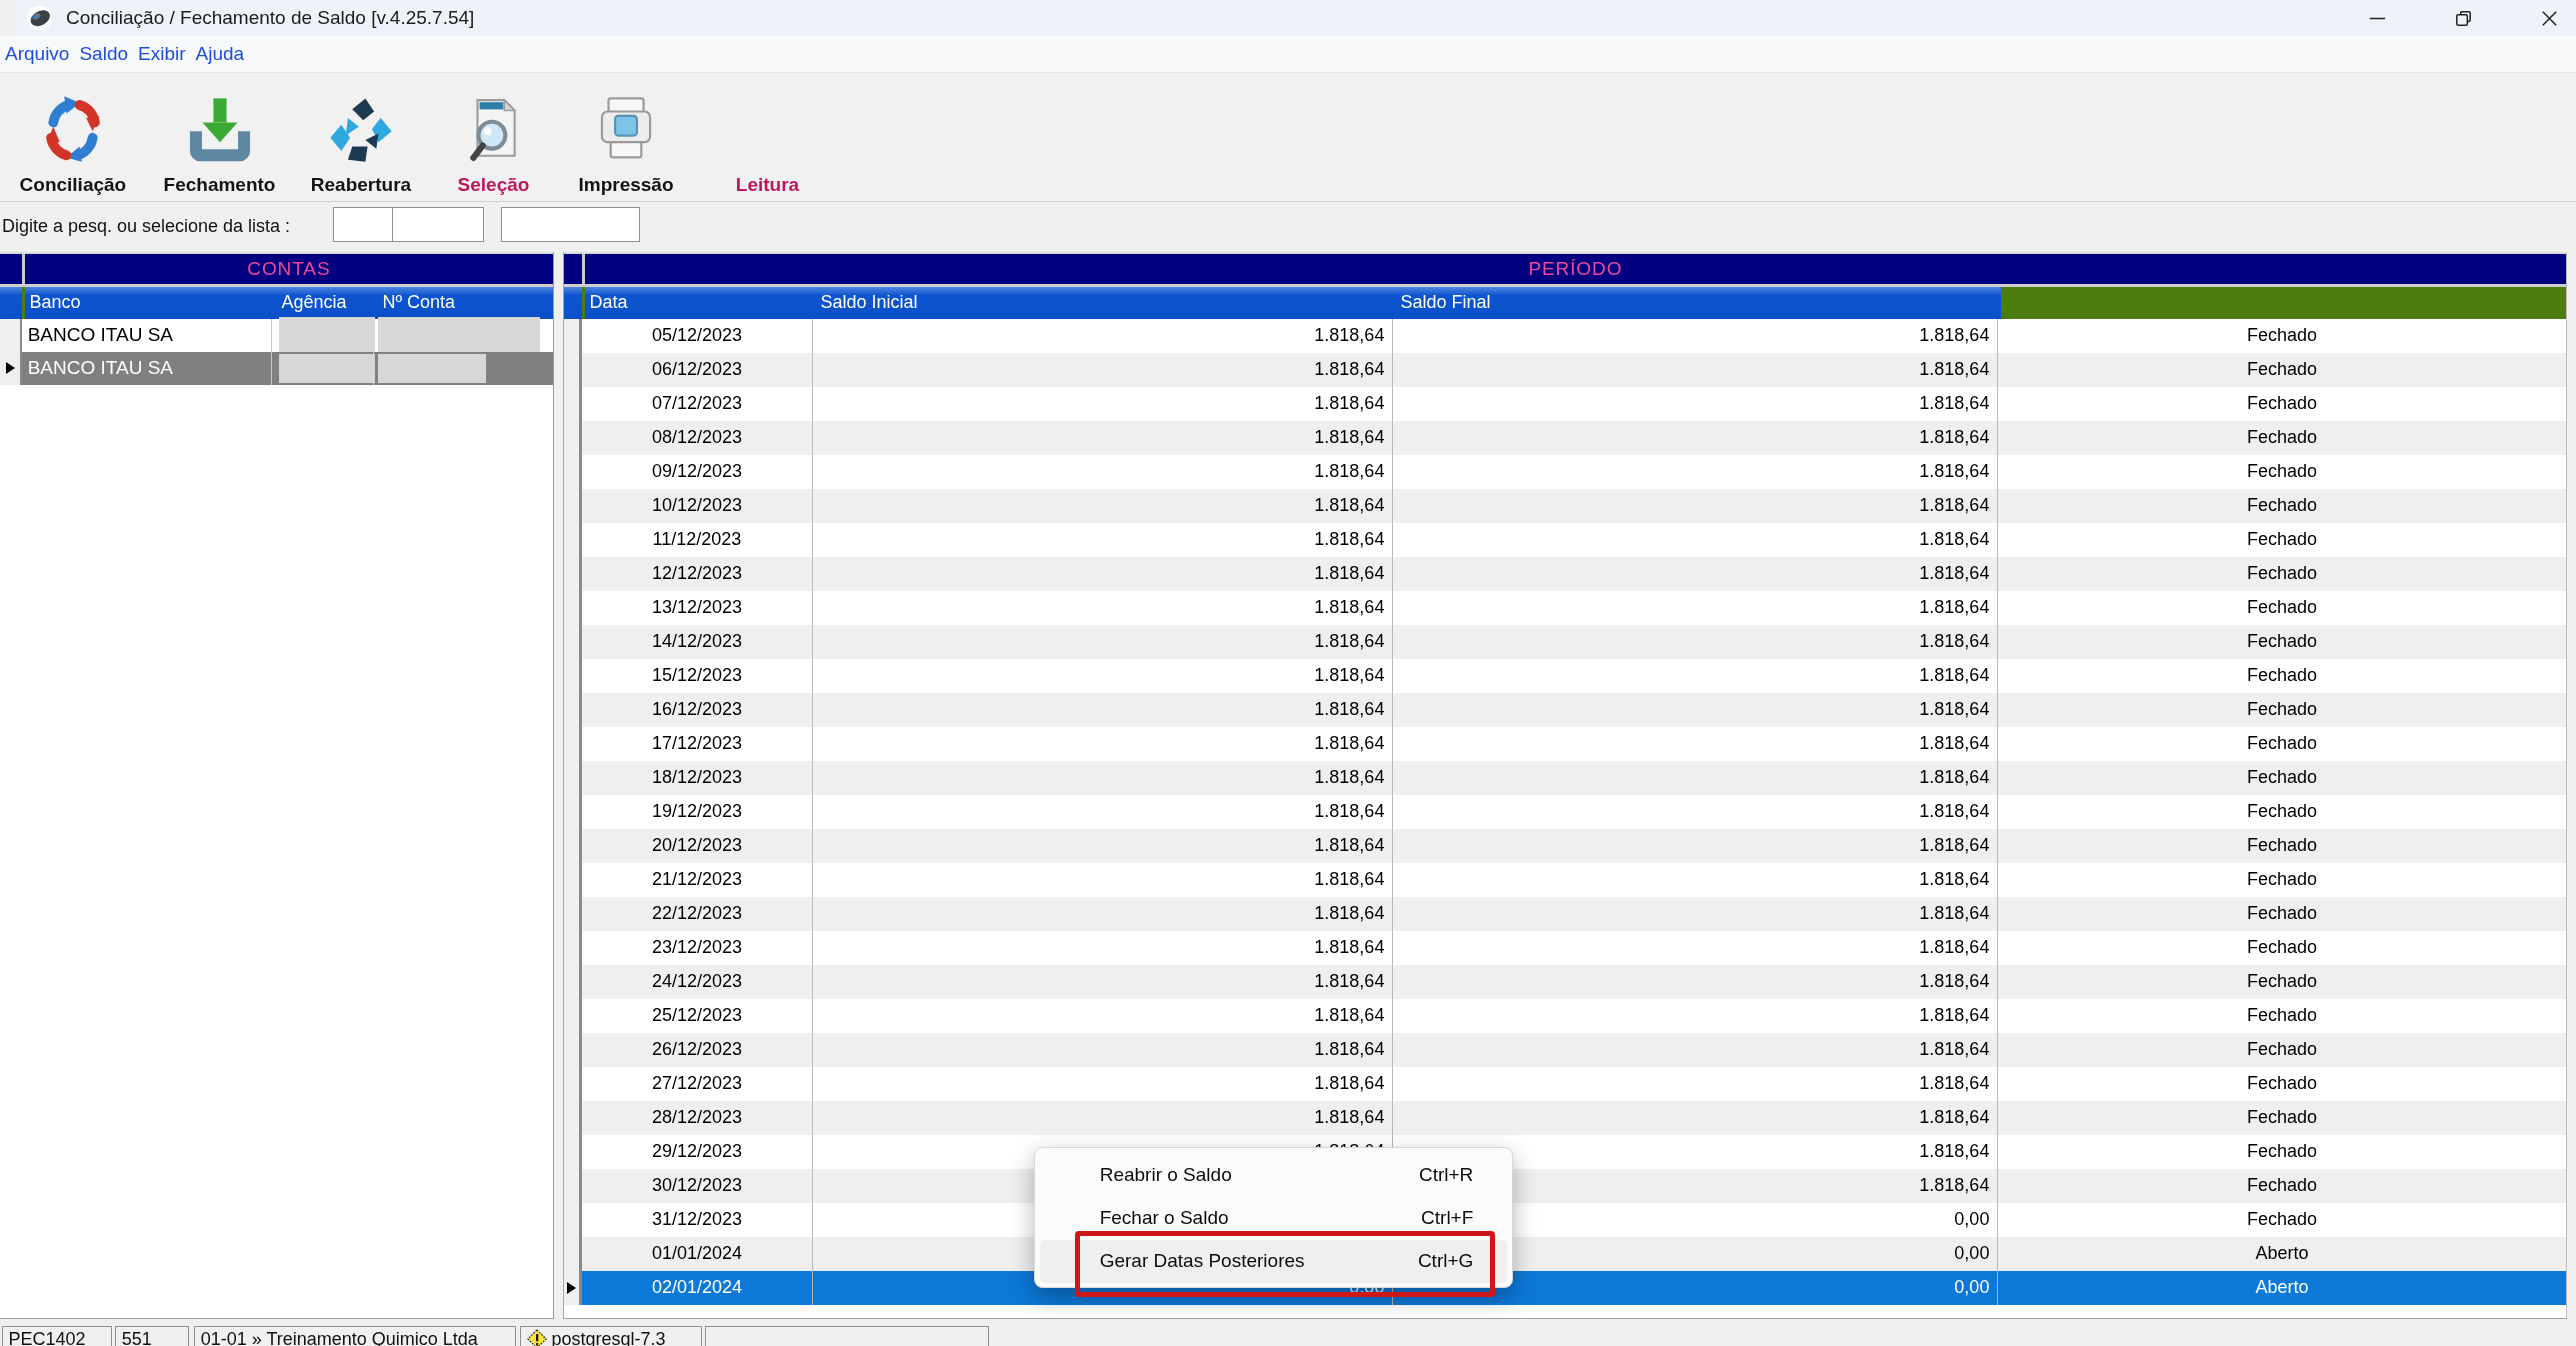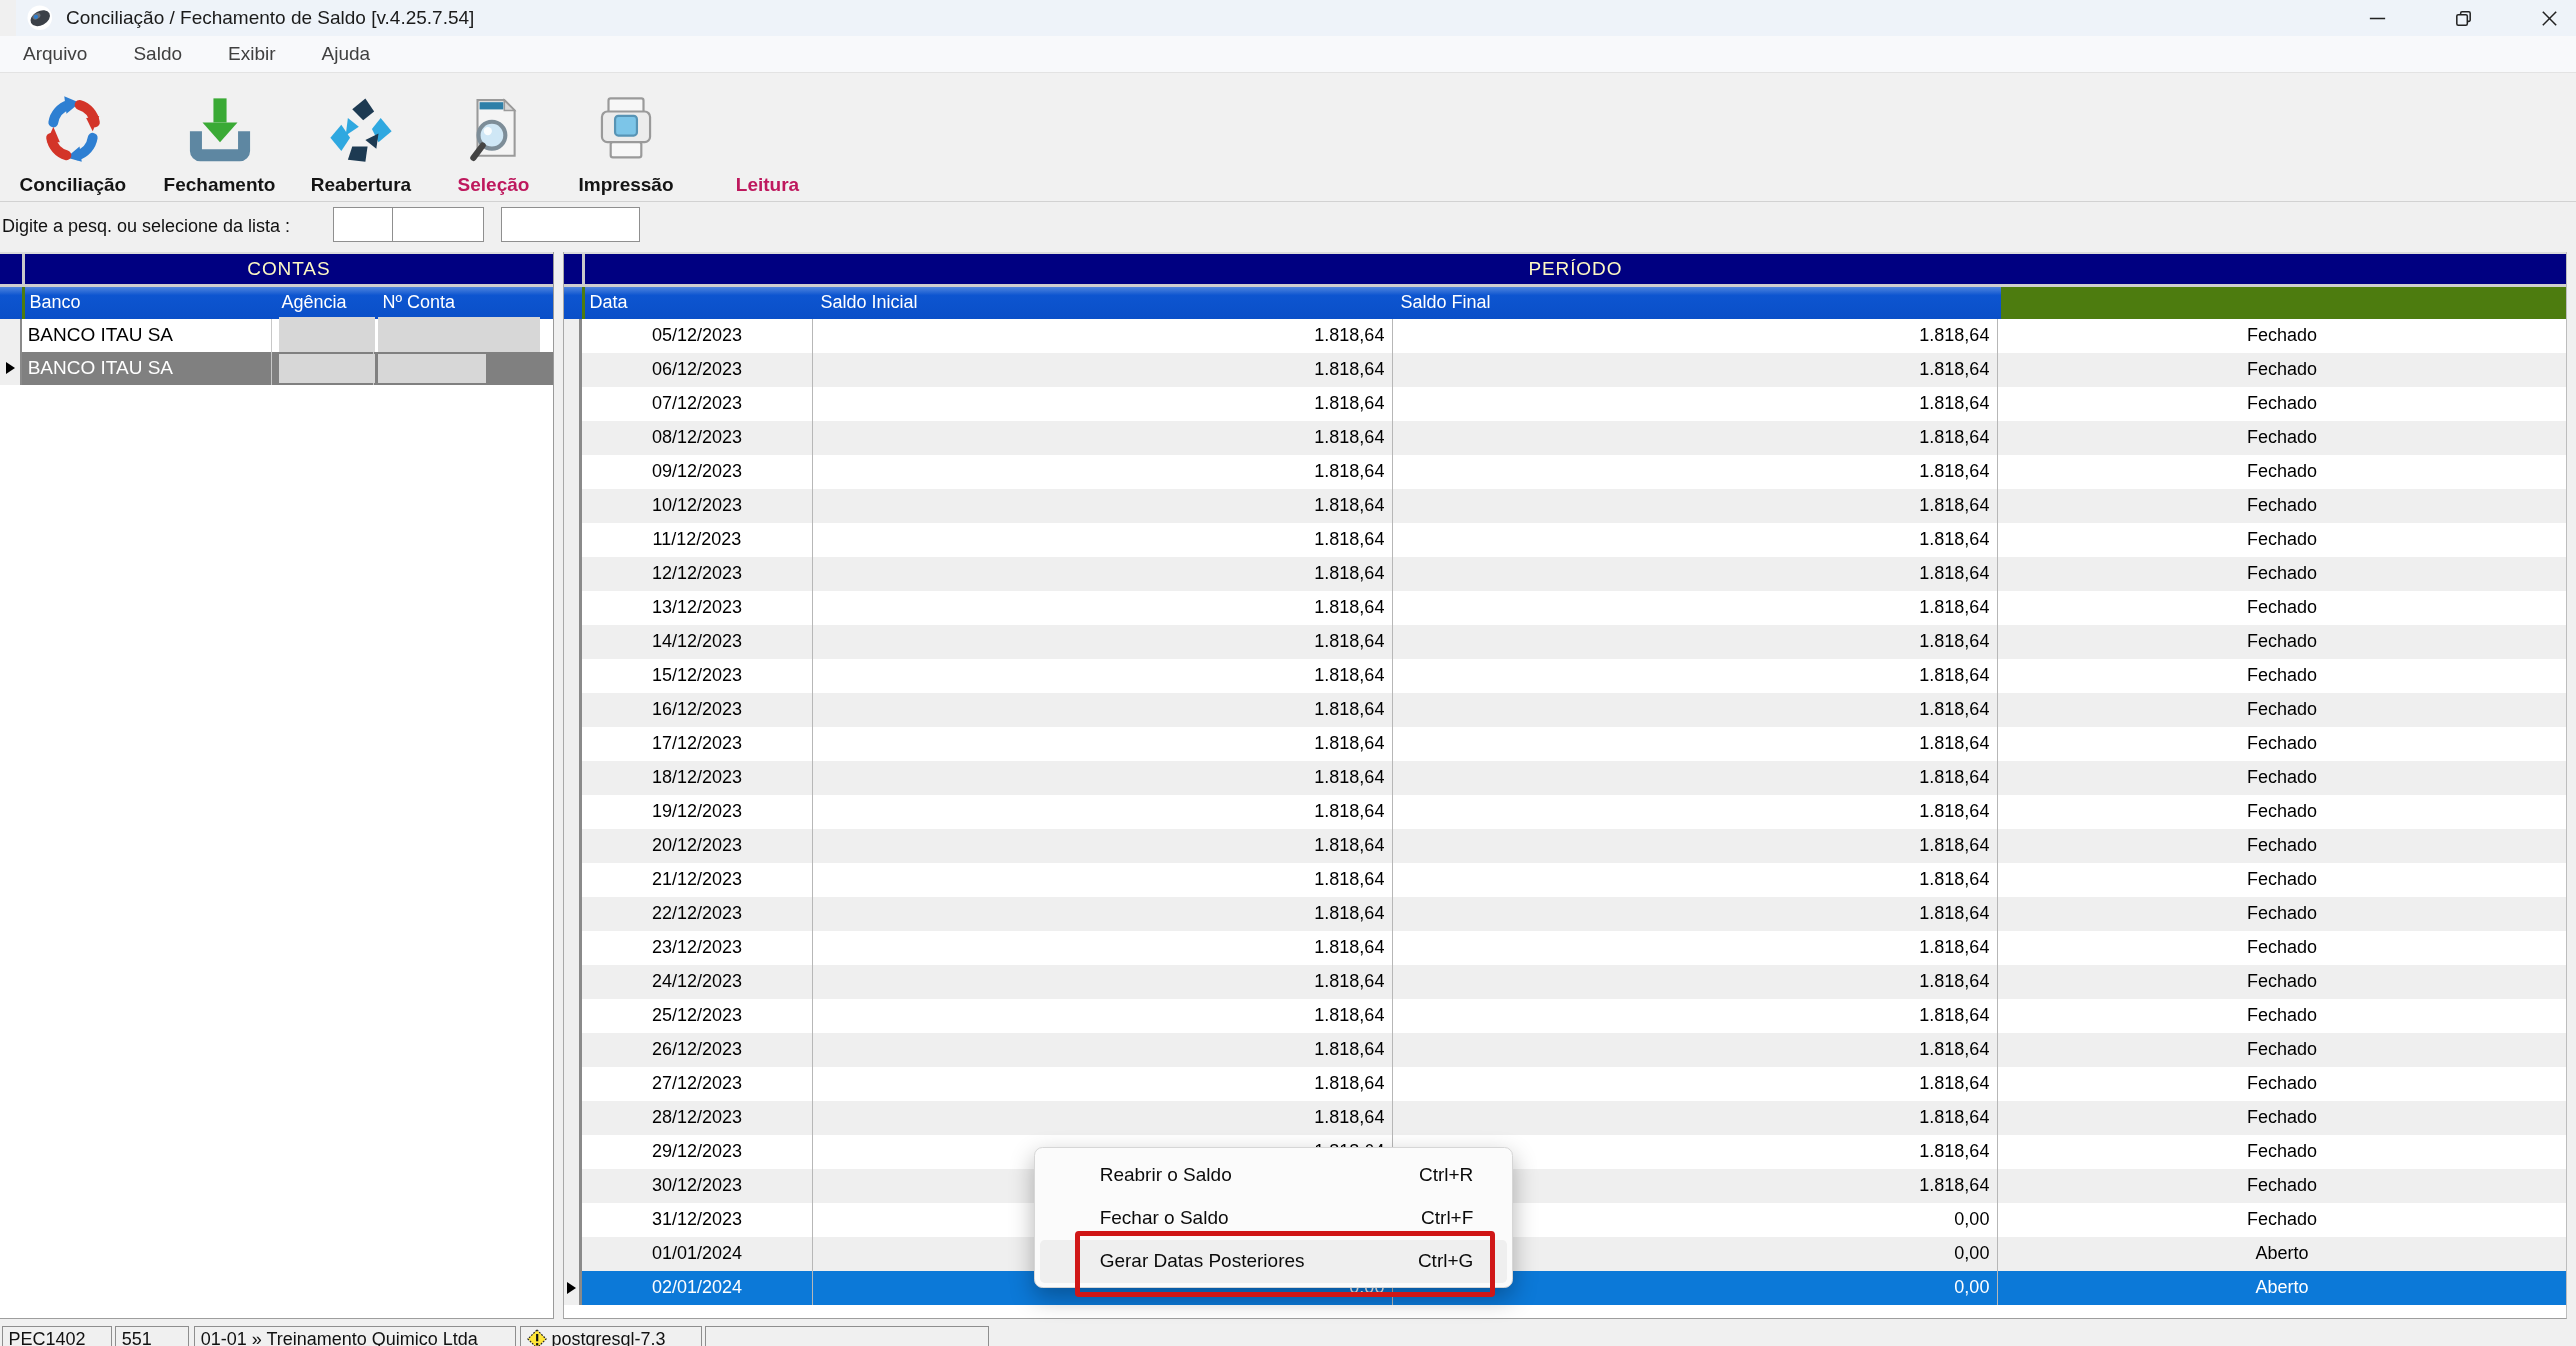--- a/index.html
+++ b/index.html
@@ -13,21 +13,21 @@
             display:flex;align-items:center;}
   .app-icon{margin-left:11.3px;width:25.5px;height:25.5px;flex:0 0 auto;}
   .title-text{margin-left:13.2px;font-size:19px;color:#1b1b1b;}
   .win-controls{margin-left:auto;display:flex;height:36px;}
   .win-btn{width:86px;height:36px;display:flex;align-items:center;justify-content:center;}
   .win-btn svg{width:21px;height:21px;}
 
   
   .menubar{left:0;top:36px;width:2576px;height:36px;background:#f8f9fb;
            display:flex;align-items:center;border-bottom:0.9px solid #e3e3e3;}
-  .menu-item{font-size:19px;color:#404040;padding:0 23px;height:36px;
+  .menu-item{font-size:19px;color:#1d4ed8;padding:0 5px;height:36px;
              line-height:36px;}
   .menu-item:first-child{margin-left:0;}
 
   
   .toolbar{left:0;top:73px;width:2576px;height:128px;background:#f1f1f1;
            border-bottom:1.9px solid #d2d2d2;}
   .tool-btn{position:absolute;top:3.8px;height:119px;display:flex;flex-direction:column;
             align-items:center;justify-content:flex-end;}
   .tool-icon{width:74px;height:81px;display:flex;align-items:center;justify-content:center;}
   .tool-label{font-size:19px;font-weight:bold;color:#141414;white-space:nowrap;
@@ -44,21 +44,21 @@
   .sb1{left:333px;width:50px;}
   .sb2{left:392px;width:82px;}
   .sb3{left:501px;width:129px;}
 
   
   .panel{position:absolute;top:252px;height:1066px;background:#fff;}
   .panel-top{height:1.9px;background:#dcdcdc;}
   .p-titlerow{display:flex;height:30px;background:#c9c9c9;}
   .p-titlerow .navy{background:#000081;}
   .nav-sel{flex:0 0 auto;margin-right:2.8px;}
-  .p-title{flex:1;color:#fef9c3;font-size:19px;display:flex;align-items:center;
+  .p-title{flex:1;color:#ec4899;font-size:19px;display:flex;align-items:center;
            justify-content:center;letter-spacing:0.9px;}
   .p-gap{height:2.8px;background:#cfcfcf;}
   .p-headrow{display:flex;height:32px;background:#4d7c0f;}
   .hcell{background:linear-gradient(180deg,#4f85de 0%,#0d55d0 26%,#0a4fc8 100%);
          color:#fff;font-size:18px;display:flex;align-items:center;
          padding-left:4.7px;box-sizing:border-box;}
   .hsel{flex:0 0 auto;margin-right:2.8px;padding-left:0;}
 
   
   .contas{left:0;width:553px;border-right:1.9px solid #9a9a9a;border-bottom:1.9px solid #9e9e9e;}

